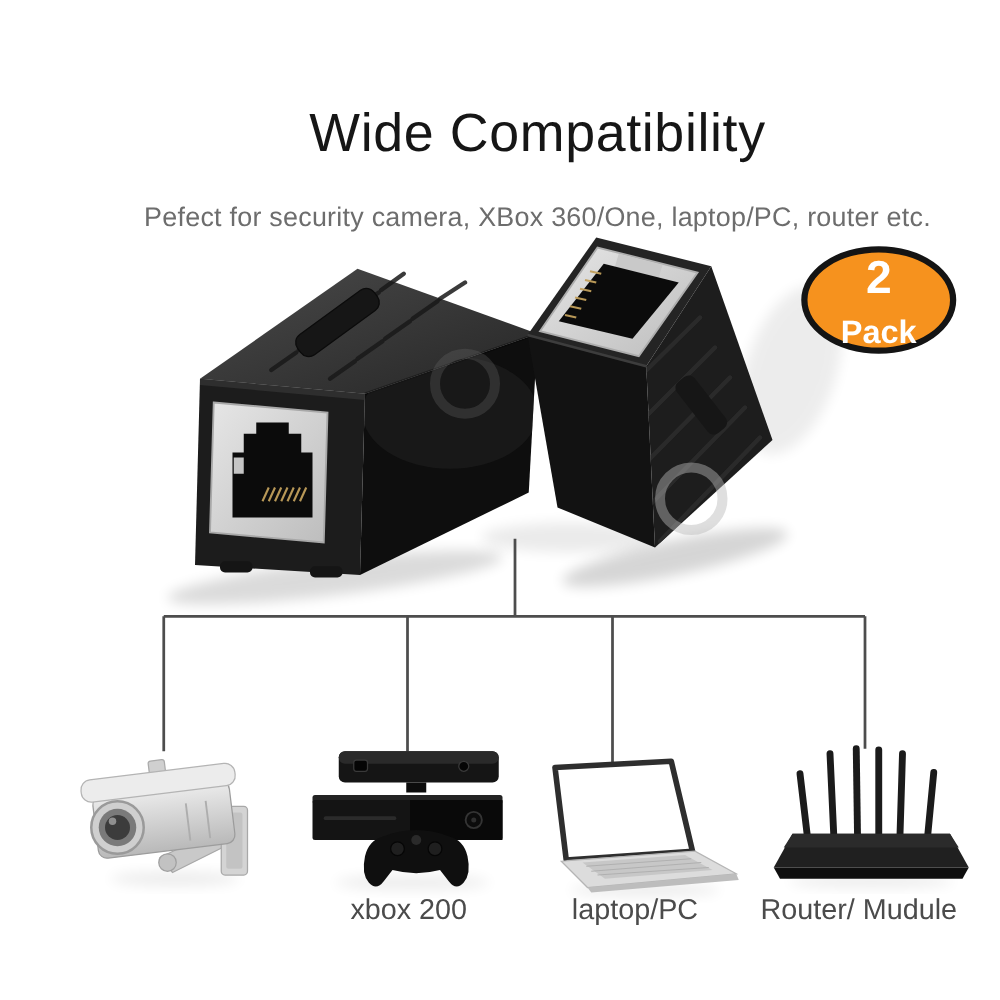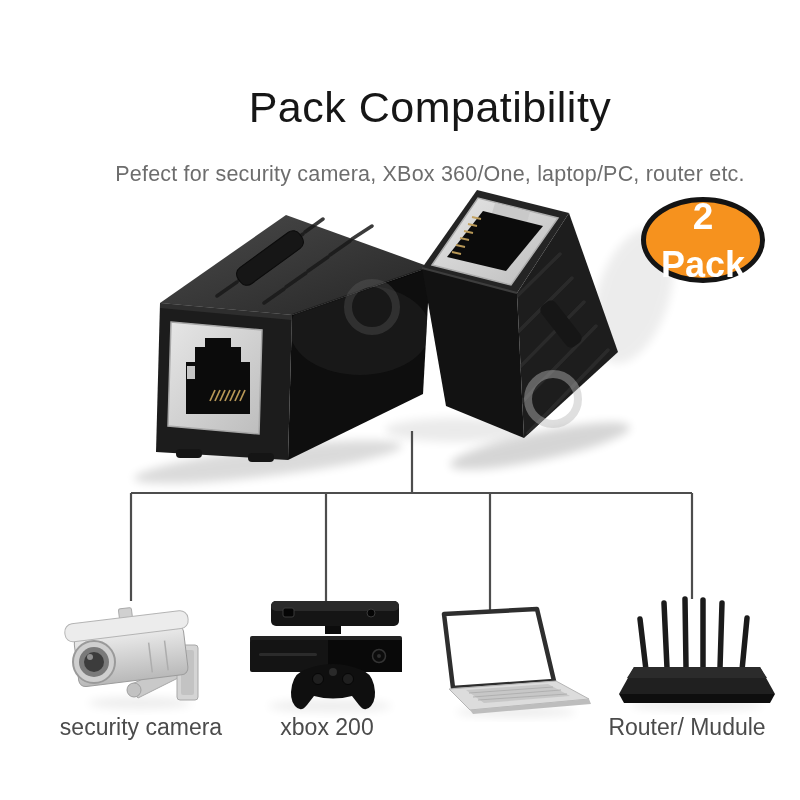--- a/index.html
+++ b/index.html
@@ -16,21 +16,21 @@
     position:absolute;left:60px;top:140px;width:740px;text-align:center;
     font-size:21.5px;font-weight:400;color:#6d6d6d;letter-spacing:0.2px;white-space:nowrap;
   }
   .pack-badge{
     position:absolute;left:641px;top:197px;width:124px;height:86px;box-sizing:border-box;
     background:#f6921e;border:5px solid #141414;border-radius:50%;
     display:flex;flex-direction:column;align-items:center;justify-content:center;
     color:#ffffff;font-weight:bold;line-height:1;
   }
   .pack-num{font-size:37px;}
-  .pack-word{font-size:36px;margin-top:12px;}
+  .pack-word{font-size:26px;margin-top:12px;}
   .dev-label{
     position:absolute;top:714px;transform:translateX(-50%);
     font-size:23px;color:#4b4b4b;white-space:nowrap;
   }
 </style>
 </head>
 <body>
 
 <div class="stage">
 
@@ -218,24 +218,24 @@
         <line x1="703" y1="667" x2="703" y2="600"></line>
         <line x1="720" y1="668" x2="722" y2="603"></line>
         <line x1="742" y1="670" x2="747" y2="618"></line>
       </g>
       <polygon points="634,667 760,667 775,694 619,694" fill="#202020"></polygon>
       <polygon points="634,667 760,667 767,678 627,678" fill="#2b2b2b"></polygon>
       <polygon points="619,694 775,694 770,703 624,703" fill="#0e0e0e"></polygon>
     </g>
   </svg>
 
-  <h1 class="page-title">Pack Compatibility</h1>
+  <h1 class="page-title">Wide Compatibility</h1>
   <p class="page-subtitle">Pefect for security camera, XBox 360/One, laptop/PC, router etc.</p>
 
   <div class="pack-badge">
     <div class="pack-num">2</div>
     <div class="pack-word">Pack</div>
   </div>
 
-  <div class="dev-label" style="left:141px">security camera</div>
   <div class="dev-label" style="left:327px">xbox 200</div>
+  <div class="dev-label" style="left:508px">laptop/PC</div>
   <div class="dev-label" style="left:687px">Router/ Mudule</div>
 </div>
 
 </body></html>

